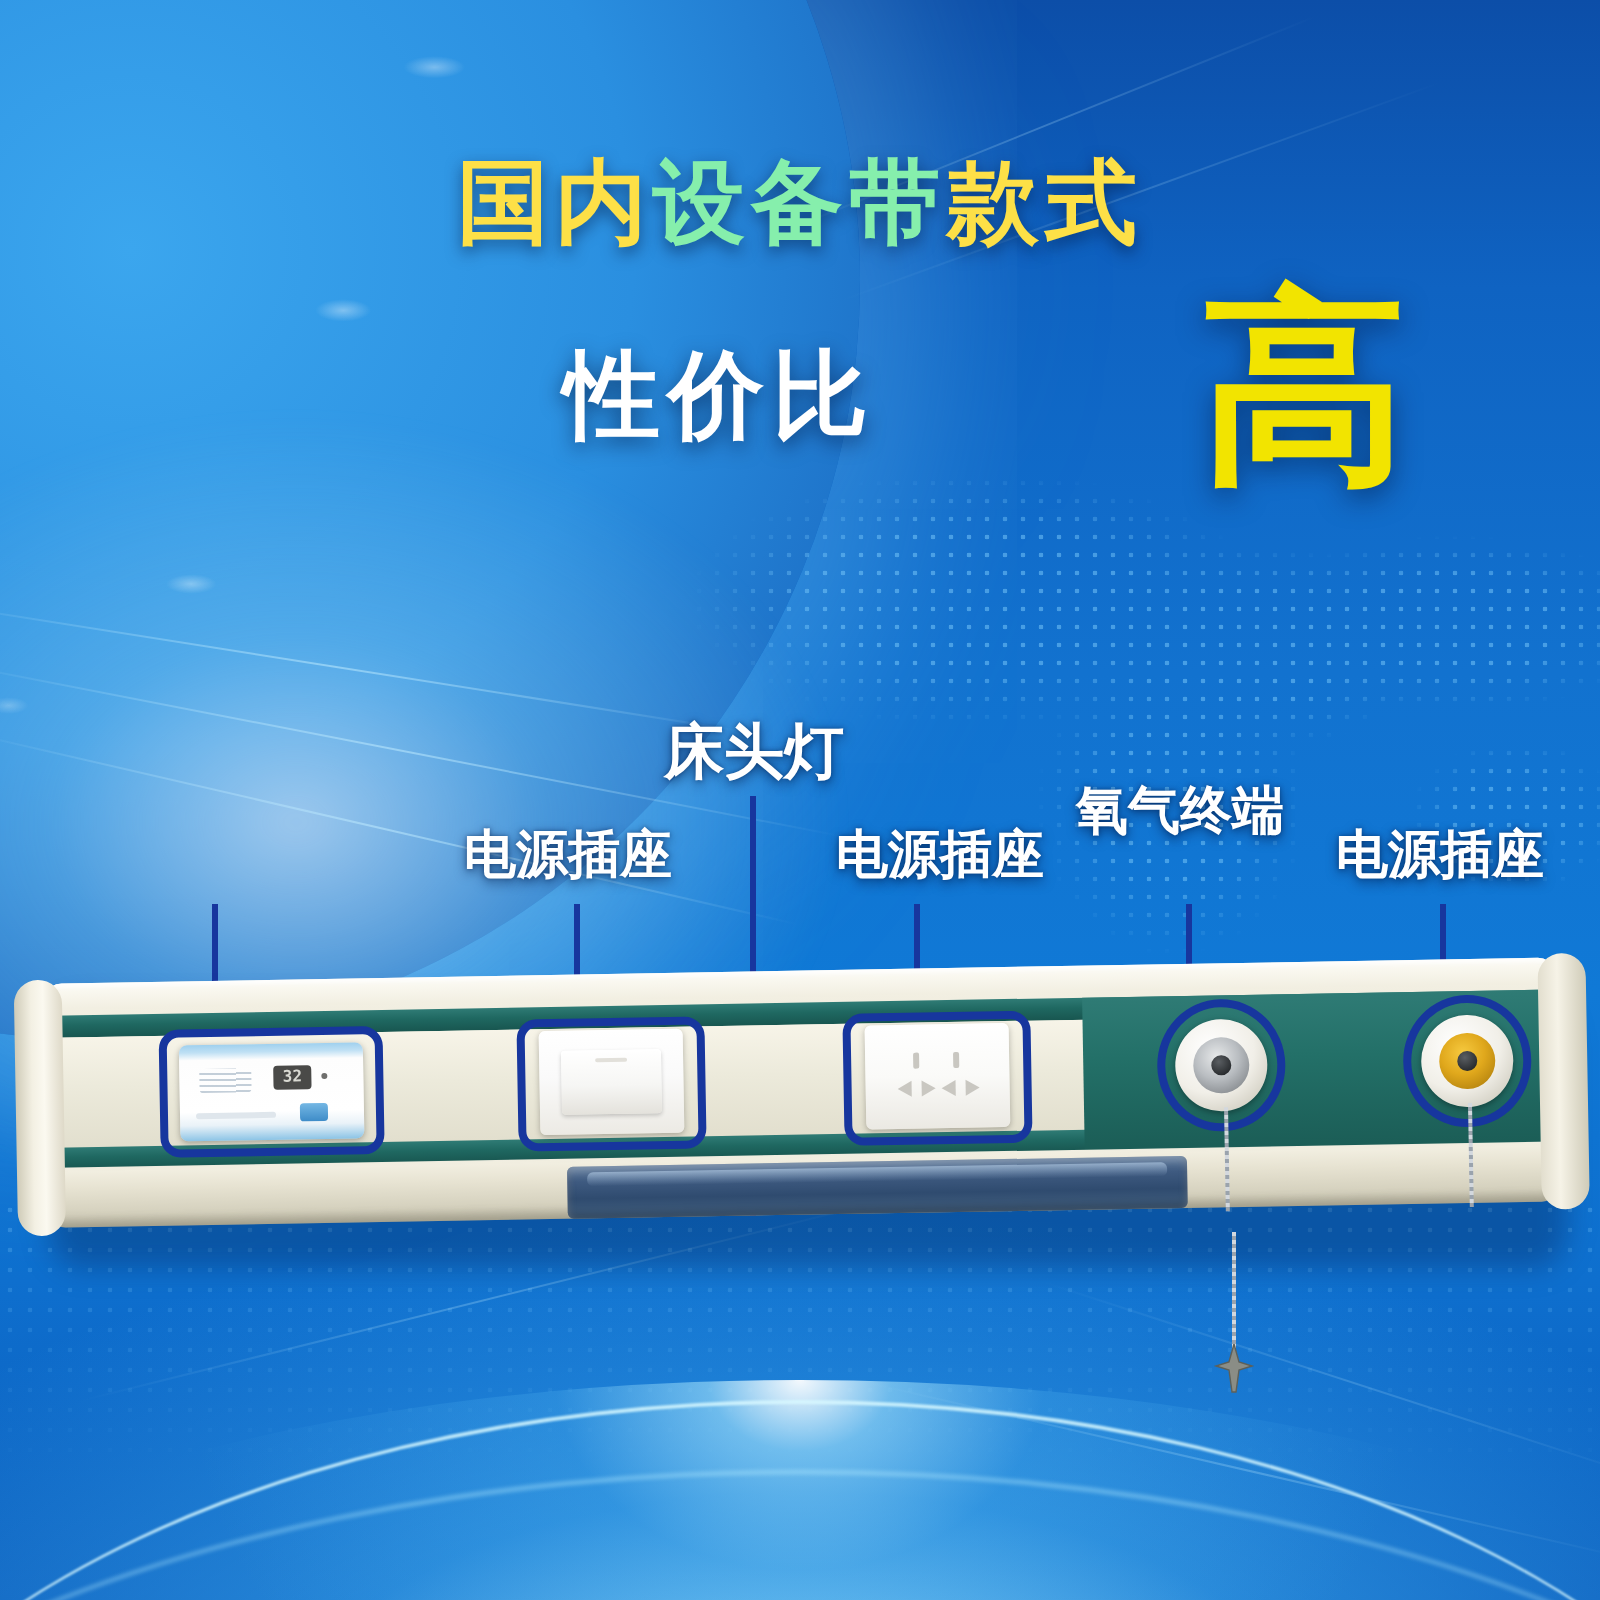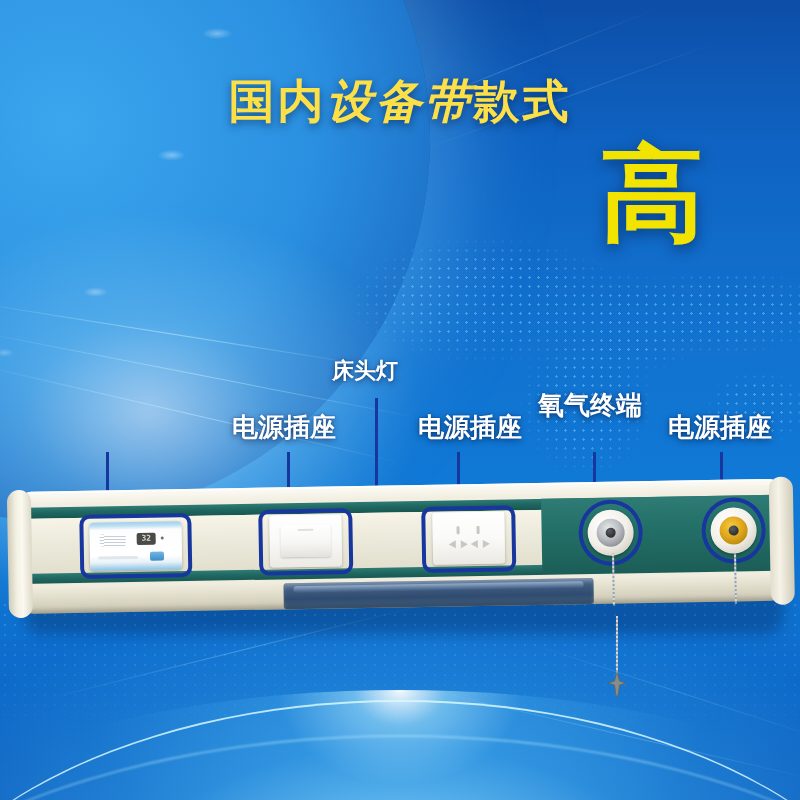--- a/index.html
+++ b/index.html
@@ -90,21 +90,21 @@
   }
   .streak{ position:absolute; background:linear-gradient(90deg,transparent,rgba(190,235,255,.55),transparent); height:1.4px; transform-origin:left center; }
 
   
   .headline{ position:absolute; left:0; top:78px; width:800px; text-align:center; }
   .h-line1{
     font-size:46px; font-weight:bold; letter-spacing:3px; line-height:1;
     white-space:nowrap;
   }
   .h-line1 .w{ color:#fde047; text-shadow:0 3px 8px rgba(0,20,60,.55); }
-  .h-line1 .y{ color:#fde047; text-shadow:0 3px 8px rgba(0,20,60,.55);font-style:italic; }
+  .h-line1 .y{ color:#86efac; text-shadow:0 3px 8px rgba(0,20,60,.55); }
   .h-line2-wrap{ position:relative; width:800px; height:110px; margin-top:24px; }
   .h-line2{
     position:absolute; left:360px; top:18px;
     font-size:48px; font-weight:bold; color:#fff; letter-spacing:4px;
     transform:translateX(-50%); white-space:nowrap;
     text-shadow:0 3px 10px rgba(0,20,60,.6);
   }
   .h-big{
     position:absolute; left:652px; top:-6px; transform:translateX(-50%);
     font-size:104px; font-weight:bold; color:#f2e400; line-height:1;
@@ -267,30 +267,31 @@
   <div class="streak" style="left:420px;top:150px;width:320px;transform:rotate(-20deg);opacity:.35;"></div>
   <div class="streak" style="left:40px;top:700px;width:420px;transform:rotate(-14deg);opacity:.5;"></div>
   <div class="streak" style="left:430px;top:690px;width:400px;transform:rotate(13deg);opacity:.5;"></div>
   <div class="streak" style="left:520px;top:640px;width:330px;transform:rotate(18deg);opacity:.35;"></div>
 
   <div class="headline">
     <div class="h-line1">
       <span class="w">国内</span><span class="y">设备带</span><span class="w">款式</span>
     </div>
     <div class="h-line2-wrap">
+      <div class="h-line2">性价比</div>
       <div class="h-big">高</div>
     </div>
   </div>
 
   <div class="pointer" style="left:106px;top:452px;height:76px;"></div>
 
   <div class="callout" style="left:232px;top:410px;font-size:26px;">电源插座</div>
   <div class="pointer" style="left:287px;top:452px;height:70px;"></div>
 
-  <div class="callout" style="left:332px;top:356px;font-size:22px;">床头灯</div>
+  <div class="callout" style="left:332px;top:356px;font-size:30px;">床头灯</div>
   <div class="pointer" style="left:375px;top:398px;height:210px;"></div>
 
   <div class="callout" style="left:402px;top:410px;font-size:26px;margin-left:16px;">电源插座</div>
   <div class="pointer" style="left:457px;top:452px;height:70px;"></div>
 
   <div class="callout" style="left:538px;top:388px;font-size:26px;">氧气终端</div>
   <div class="pointer" style="left:593px;top:452px;height:78px;"></div>
 
   <div class="callout" style="left:668px;top:410px;font-size:26px;">电源插座</div>
   <div class="pointer" style="left:720px;top:452px;height:78px;"></div>

